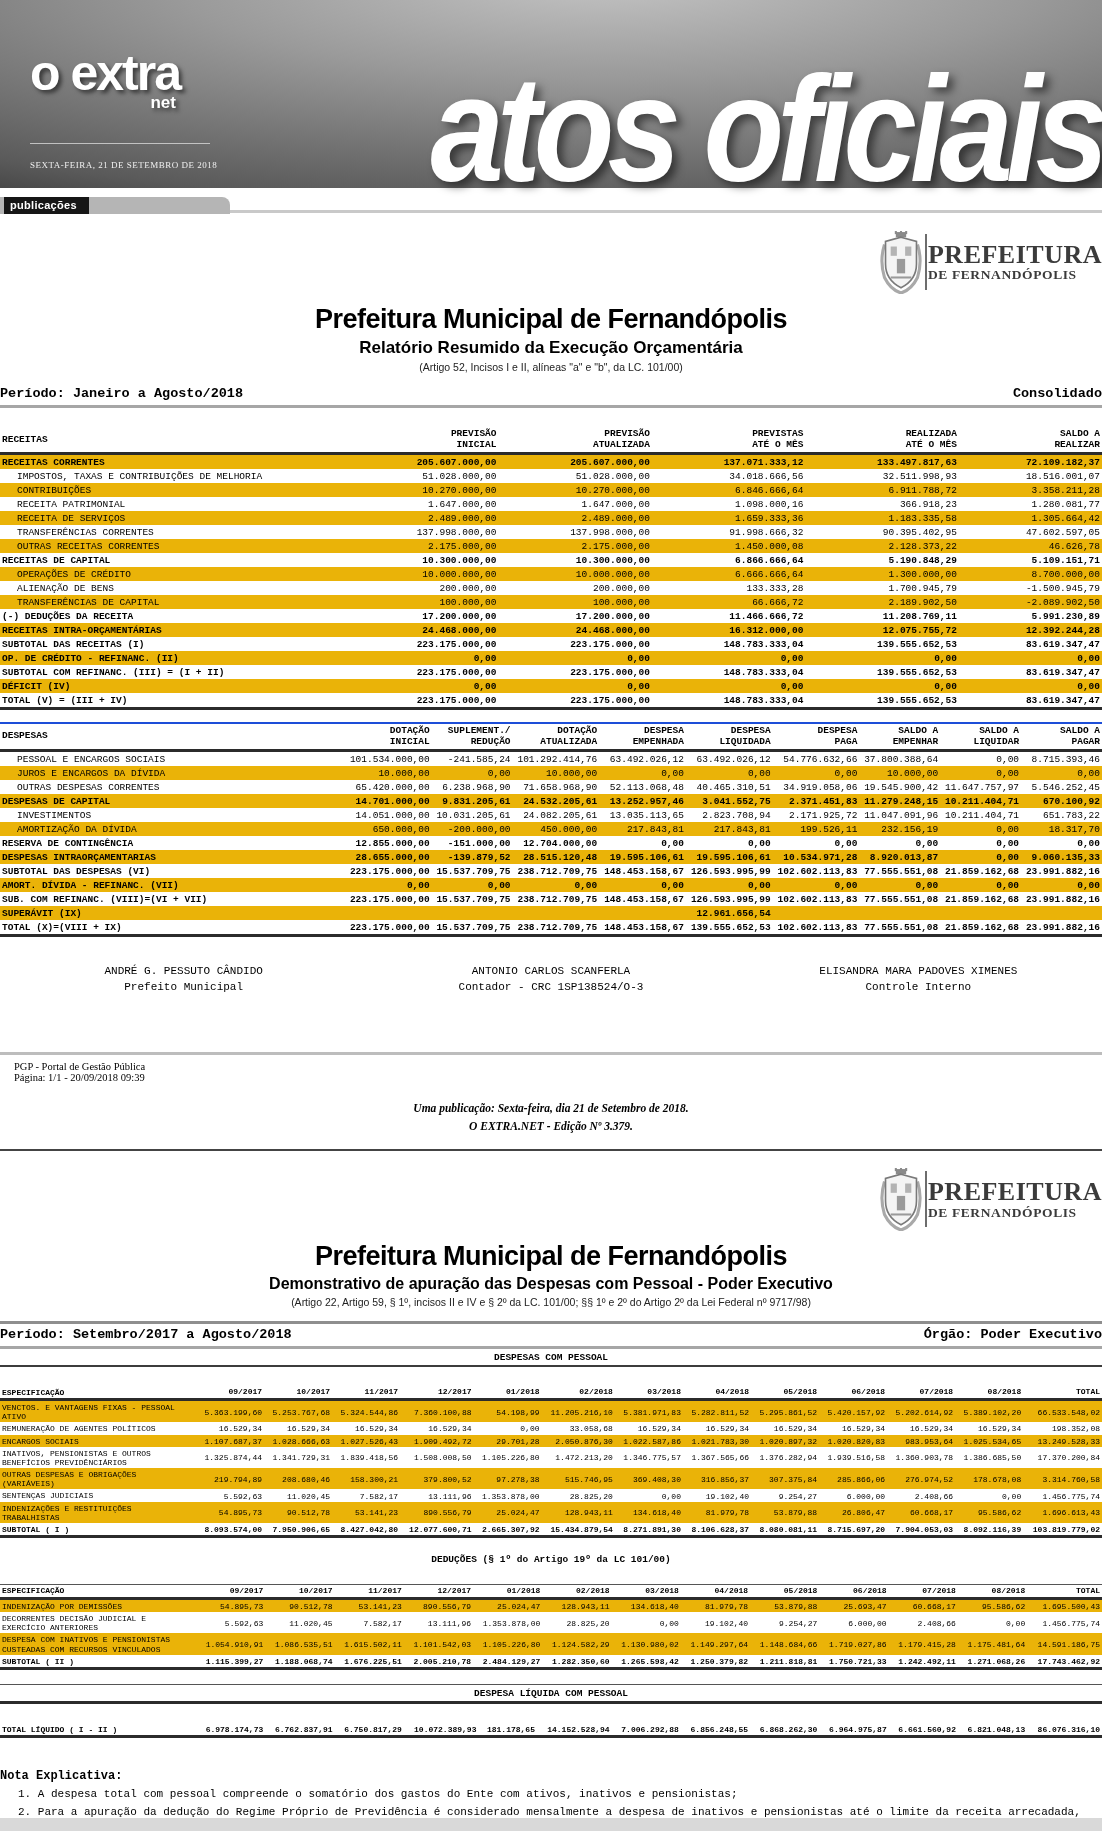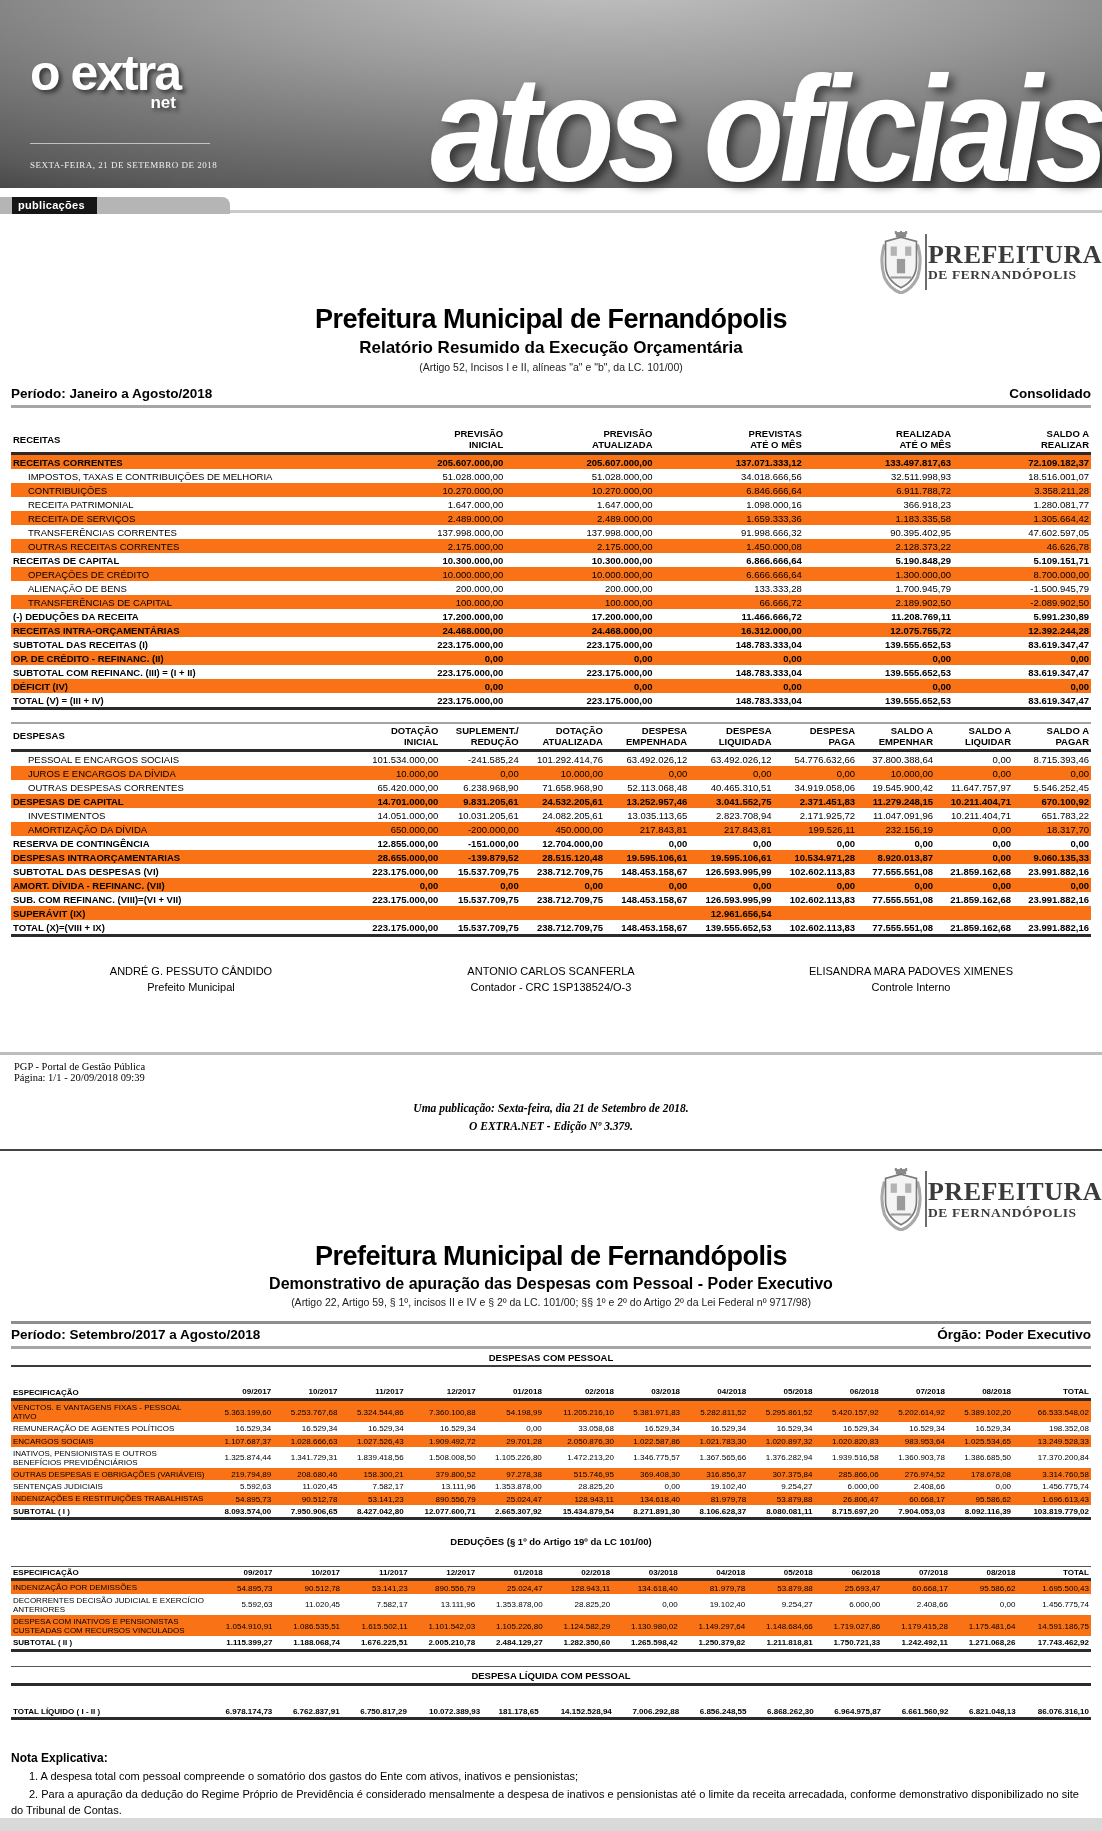--- a/index.html
+++ b/index.html
@@ -23,46 +23,46 @@
                    font-family:"Liberation Serif", serif; letter-spacing:.5px; }
   .big-title { position:absolute; right:0; bottom:-16px; z-index:3; white-space:nowrap;
                font-size:150px; line-height:1; font-weight:bold; font-style:italic; color:#fff;
                letter-spacing:-8px; transform:scaleX(.88); transform-origin:right bottom;
                text-shadow:6px 5px 9px rgba(0,0,0,.5); }
   
   .pub-bar { position:relative; height:17px; margin-top:9px; }
   .pub-bar .rule { position:absolute; left:0; right:0; bottom:1px; height:3px; background:#c9c9c9; }
   .tag-wrap { position:absolute; left:0; top:0; height:17px; background:#b5b5b5; width:230px;
               border-radius:0 8px 0 0; }
-  .tag { position:absolute; left:12px; top:0; height:17px; background:#161616; color:#fff;
+  .tag { position:absolute; left:4px; top:0; height:17px; background:#161616; color:#fff;
          font-size:11px; font-weight:bold; padding:2px 12px 0 6px; letter-spacing:.3px; }
   
   .gov-logo { display:flex; align-items:center; justify-content:flex-end; margin-top:16px; gap:1px;font-family:Liberation Serif, serif; }
   .gov-sep { width:2px; height:56px; background:#6d6d6d; }
   .gov-text { text-align:left; color:#3b3b3b; line-height:1.02; }
   .gov-l1 { font-size:26px; font-weight:bold; letter-spacing:.5px; }
   .gov-l2 { font-size:13.5px; font-weight:bold; letter-spacing:.6px; }
   
   .r-title { text-align:center; font-weight:bold; font-size:27px; margin-top:10px; letter-spacing:-.5px; }
   .r-sub   { text-align:center; font-weight:bold; font-size:17px; margin-top:3px; }
   .r-legal { text-align:center; font-size:10.5px; color:#222; margin-top:3px; }
-  .content { padding:0 11px; }
+  .content { padding:0 0;font-family:Liberation Mono, monospace; }
   .period-bar { display:flex; justify-content:space-between; font-weight:bold; font-size:13.5px;
                 margin-top:13px; padding-bottom:4px; border-bottom:3px solid #a6a6a6; }
   .period-bar.topline { border-top:3px solid #8e8e8e; padding-top:3px; }
   
   table.tbl { width:100%; border-collapse:collapse; margin-top:19px; }
   .tbl thead { border-bottom:3px solid #2b2b2b; }
   .tbl th { font-weight:bold; text-align:right; vertical-align:bottom; padding:1px 2px; line-height:1.2; }
   .tbl th.lbl { text-align:left; vertical-align:middle; }
   .tbl td { text-align:right; padding:2px 2px 1px; white-space:nowrap; }
   .tbl td.lbl { text-align:left; white-space:normal; }
   .tbl td.ind { padding-left:17px; }
   .tbl tbody { border-bottom:3px solid #2b2b2b; }
-  .tbl tr.stripe { background:#f97316; }
+  .tbl tr.stripe { background:#eab308; }
   .tbl tr.b { font-weight:bold; }
   .tbl-wide { font-size:9.5px; }
   .tbl-wide th { font-size:9.5px; }
   .tbl-wide td.lbl, .tbl-wide th.lbl { width:345px; }
   .tbl-months { font-size:8px; }
   .tbl-months th { font-size:8px; }
   .tbl-months td.lbl, .tbl-months th.lbl { width:196px; line-height:1.15; }
   .tbl-noheader { margin-top:0; }
   .band { text-align:center; font-weight:bold; font-size:9.5px; padding:3px 0 2px;
           border-bottom:2px solid #3c3c3c; }
@@ -283,21 +283,21 @@
           <td class="lbl">TOTAL (V) = (III + IV)</td>
           <td>223.175.000,00</td>
           <td>223.175.000,00</td>
           <td>148.783.333,04</td>
           <td>139.555.652,53</td>
           <td>83.619.347,47</td>
         </tr>
       </tbody>
     </table>
 
-  <table class="tbl tbl-wide" style="margin-top:12px; border-top:2px solid #a3a3a3;">
+  <table class="tbl tbl-wide" style="margin-top:12px; border-top:2px solid #1d4ed8;">
       <thead>
         <tr>
           <th class="lbl">DESPESAS</th>
           <th>DOTAÇÃO<br>INICIAL</th>
           <th>SUPLEMENT./<br>REDUÇÃO</th>
           <th>DOTAÇÃO<br>ATUALIZADA</th>
           <th>DESPESA<br>EMPENHADA</th>
           <th>DESPESA<br>LIQUIDADA</th>
           <th>DESPESA<br>PAGA</th>
           <th>SALDO A<br>EMPENHAR</th>

